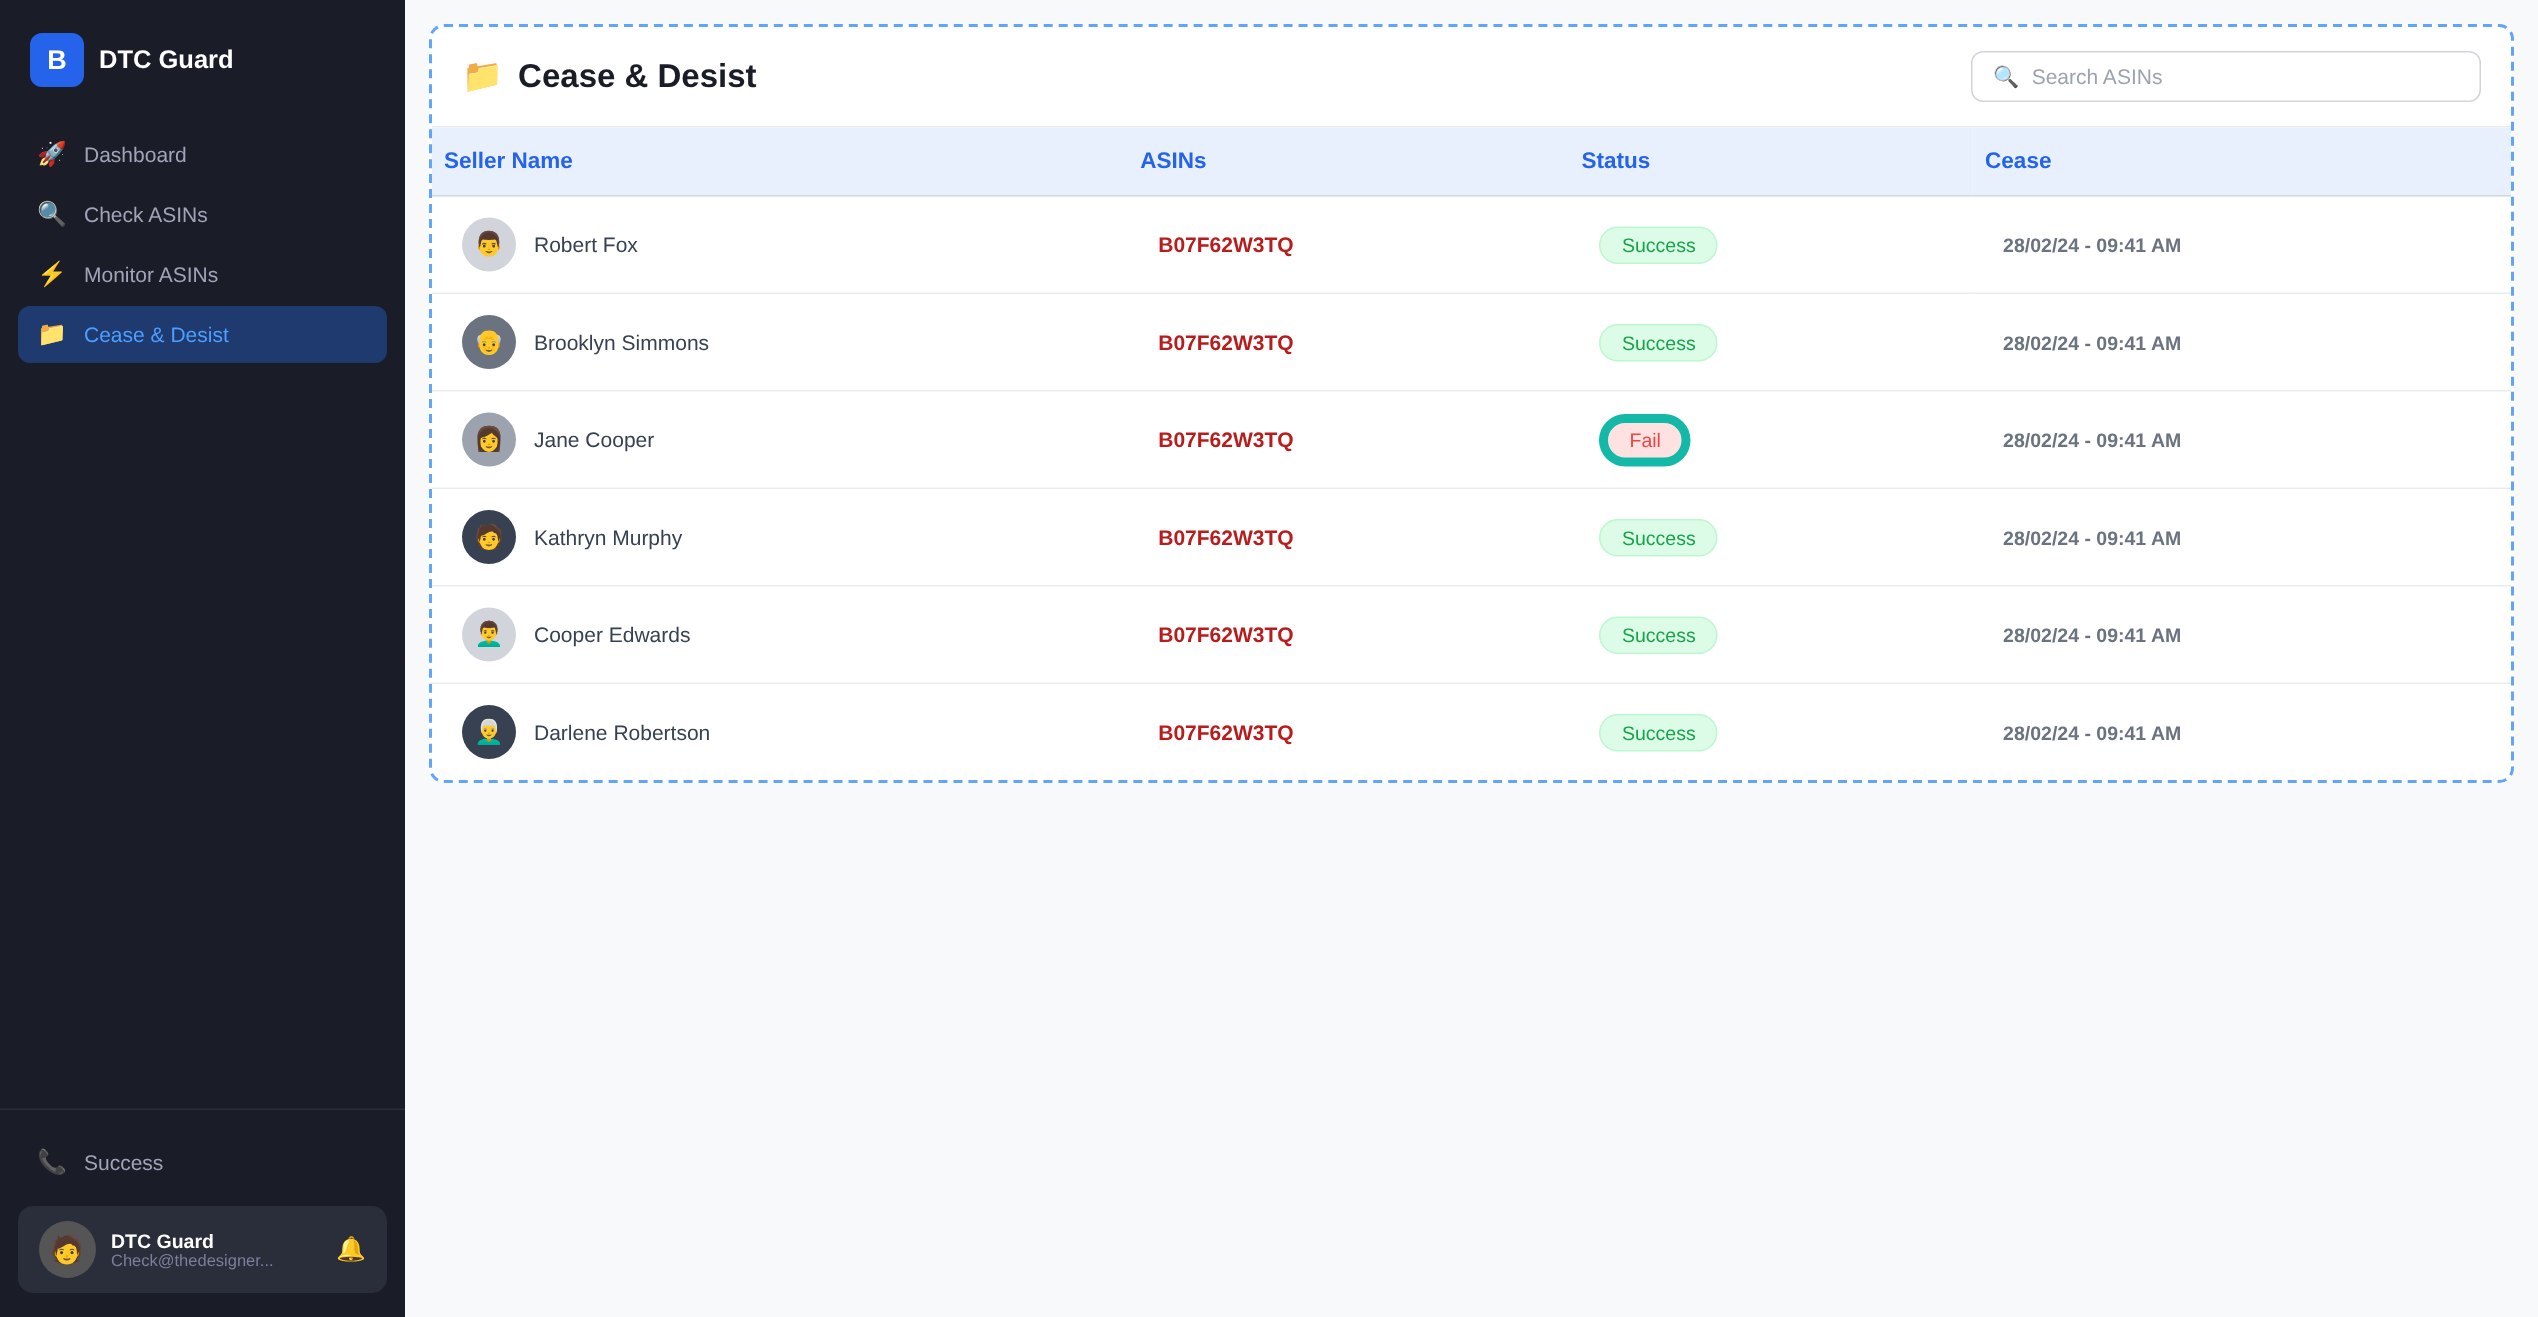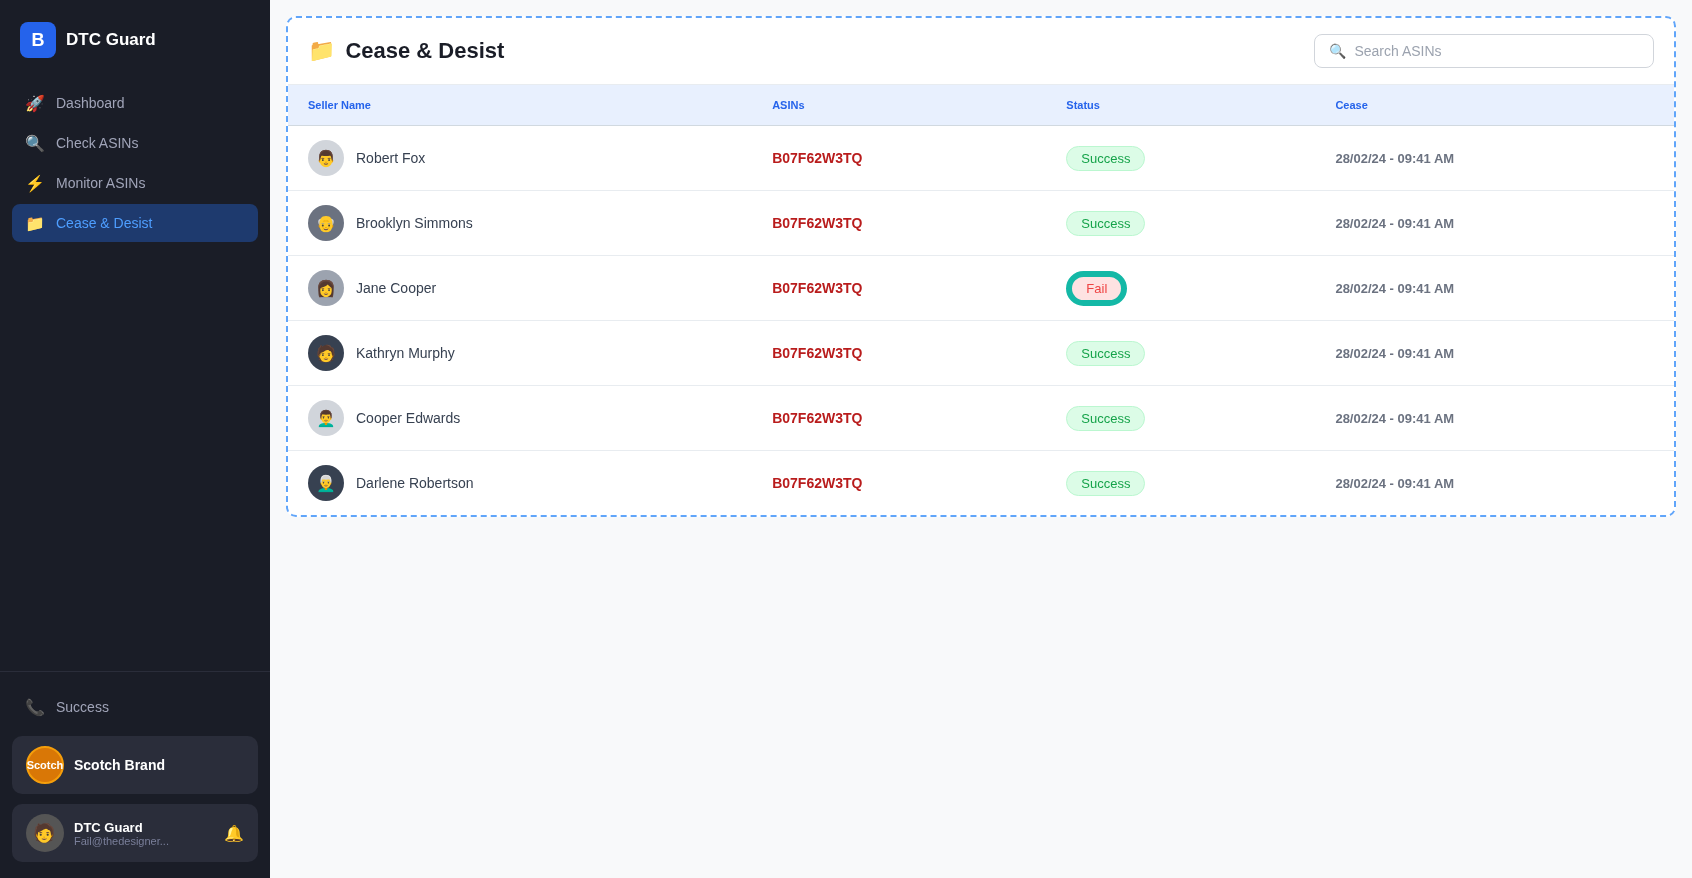--- a/index.html
+++ b/index.html
@@ -203,23 +203,23 @@
     
     .table-wrapper { overflow-x: auto; }
     table {
       width: 100%;
       border-collapse: collapse;
     }
     thead tr {
       background: #e8f0fe;
     }
     th {
-      padding: 14px 20px;
+      padding: 14px 8px;
       text-align: left;
-      font-size: 11px;
+      font-size: 15px;
       font-weight: 600;
       color: #2563eb;
       border-bottom: 1px solid #d1d9e0;
     }
     td {
       padding: 14px 20px;
       border-bottom: 1px solid #e8ecf0;
       font-size: 14px;
       color: #374151;
     }
@@ -287,29 +287,25 @@
       <span class="nav-icon">📁</span>
       <span>Cease &amp; Desist</span>
     </div>
   </nav>
 
   <div class="sidebar-bottom">
     <div class="support-item">
       <span class="nav-icon">📞</span>
       <span>Success</span>
     </div>
-    <div class="brand-card">
-      <div class="brand-avatar">Scotch</div>
-      <span class="brand-name">Scotch Brand</span>
-    </div>
     <div class="user-card">
       <div class="user-avatar">🧑</div>
       <div class="user-info">
         <div class="user-name">DTC Guard</div>
-        <div class="user-email">Fail@thedesigner...</div>
+        <div class="user-email">Check@thedesigner...</div>
       </div>
       <span class="bell-icon">🔔</span>
     </div>
   </div>
 </aside>
 
 <main class="main-content">
   <div class="content-panel">
     <div class="panel-header">
       <div class="panel-title">

